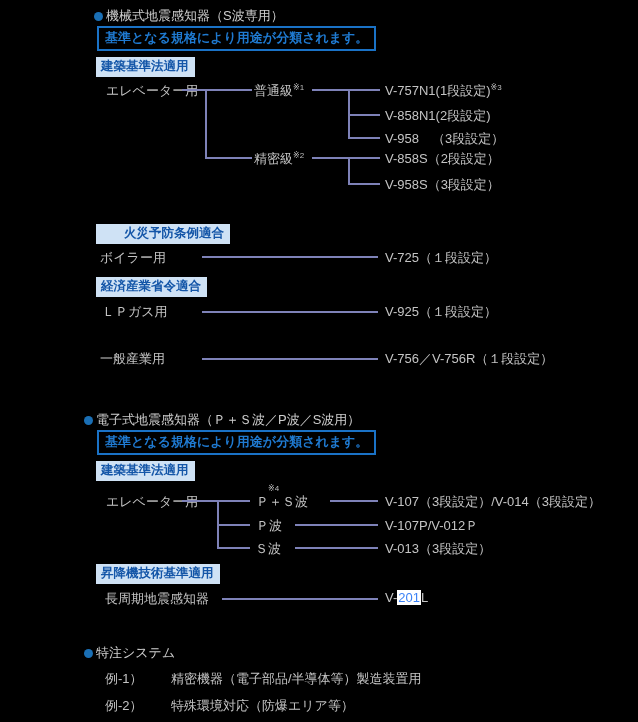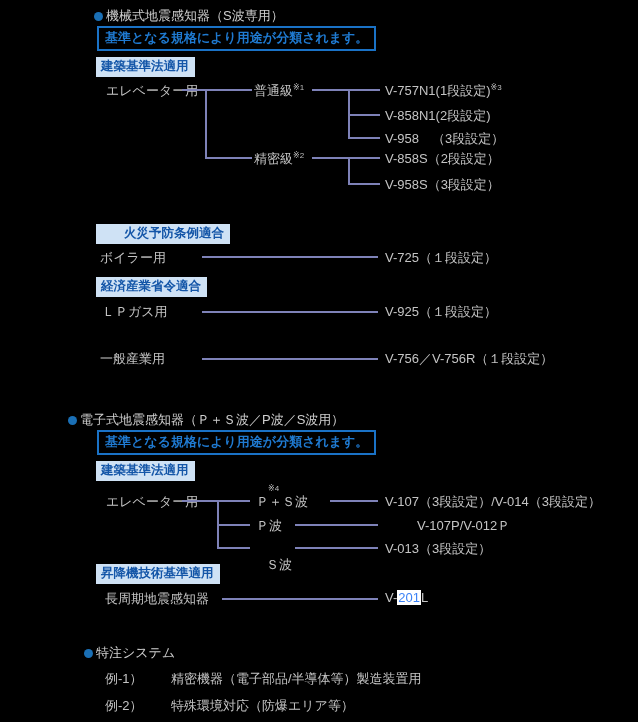--- a/index.html
+++ b/index.html
@@ -191,21 +191,21 @@
   </div>
 
   <div class="abs label" style="left:100px; top:350px;">
     <span>一般産業用</span>
   </div>
   <div class="hline" style="left:202px; top:358px; width:176px;"></div>
   <div class="abs model" style="left:385px; top:350px;">
     <span>V-756／V-756R（１段設定）</span>
   </div>
 
-  <div class="abs sec-head" style="left:68px; top:411px;text-align:center;">
+  <div class="abs sec-head" style="left:84px; top:411px;text-align:center;">
     <span class="bullet"></span>
     <span>電子式地震感知器（Ｐ＋Ｓ波／P波／S波用）</span>
   </div>
 
   <div class="abs notice" style="left:97px; top:430px;">
     <span>基準となる規格により用途が分類されます。</span>
   </div>
 
   <div class="abs badge" style="left:96px; top:461px;">
     <span>建築基準法適用</span>
@@ -227,25 +227,25 @@
   </div>
   <div class="hline" style="left:330px; top:500px; width:48px;"></div>
   <div class="abs model" style="left:385px; top:493px;">
     <span>V-107（3段設定）/V-014（3段設定）</span>
   </div>
 
   <div class="abs label" style="left:256px; top:517px;">
     <span>Ｐ波</span>
   </div>
   <div class="hline" style="left:295px; top:524px; width:83px;"></div>
-  <div class="abs model" style="left:385px; top:517px;margin-left:32px;">
+  <div class="abs model" style="left:385px; top:517px;">
     <span>V-107P/V-012Ｐ</span>
   </div>
 
-  <div class="abs label" style="left:266px; top:540px;margin-top:16px;">
+  <div class="abs label" style="left:255px; top:540px;">
     <span>Ｓ波</span>
   </div>
   <div class="hline" style="left:295px; top:547px; width:83px;"></div>
   <div class="abs model" style="left:385px; top:540px;">
     <span>V-013（3段設定）</span>
   </div>
 
   <div class="abs badge" style="left:96px; top:564px;">
     <span>昇降機技術基準適用</span>
   </div>

